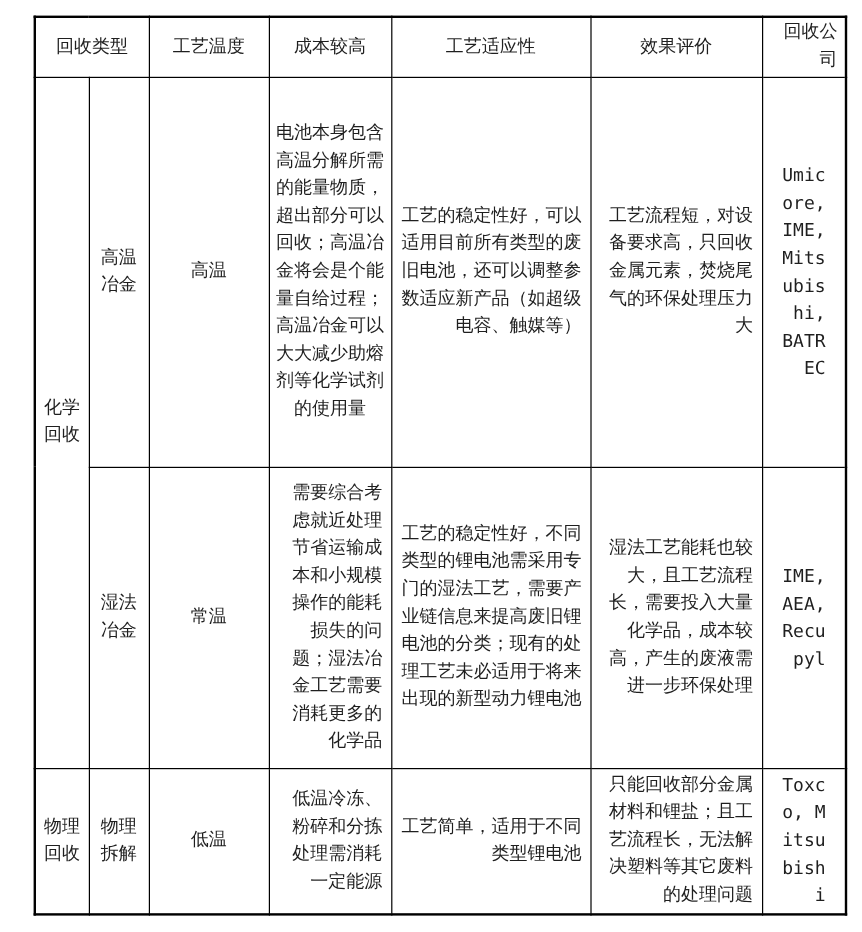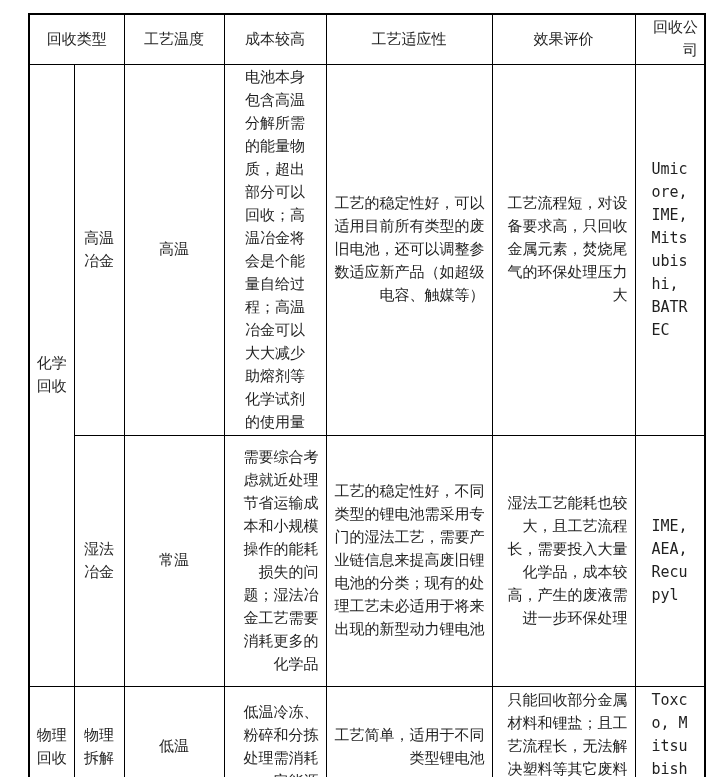--- a/index.html
+++ b/index.html
@@ -37,27 +37,27 @@
     text-align: center;
     padding: 1px 6px;
   }
   thead th.h-left {
     text-align: right;
     padding-left: 7px;
   }
   
   td.c-center { text-align: center; padding: 1px 4px; }
   td.c-left   { text-align: right;   padding: 1px 7px; }
-  td.c-cjk-center { text-align: center; padding: 1px 20px; margin-top: 26px; }
+  td.c-cjk-center { text-align: center; padding: 1px 5px; margin-top: 26px; }
   
   td.company {
     font-family: "DejaVu Sans Mono", "Liberation Mono", monospace;
     font-size: 13px;
     line-height: 24px;
-    text-align: left;
+    text-align: right;
     padding: 1px 16px;
     word-break: break-all;
   }
   tr.row-1 { height: 325px; }
   tr.row-2 { height: 251px; }
   tr.row-3 { height: 122px; }
 </style>
 </head>
 <body>
 

